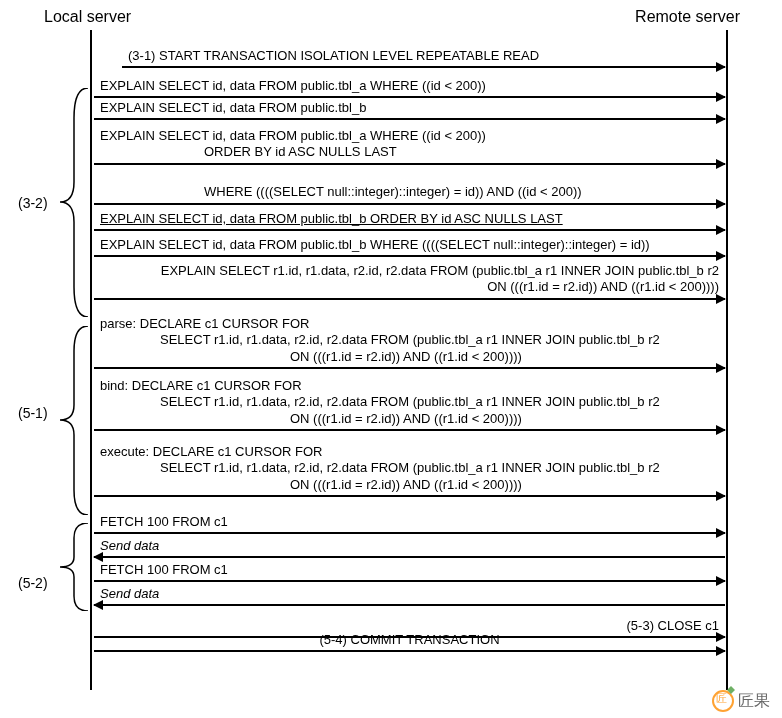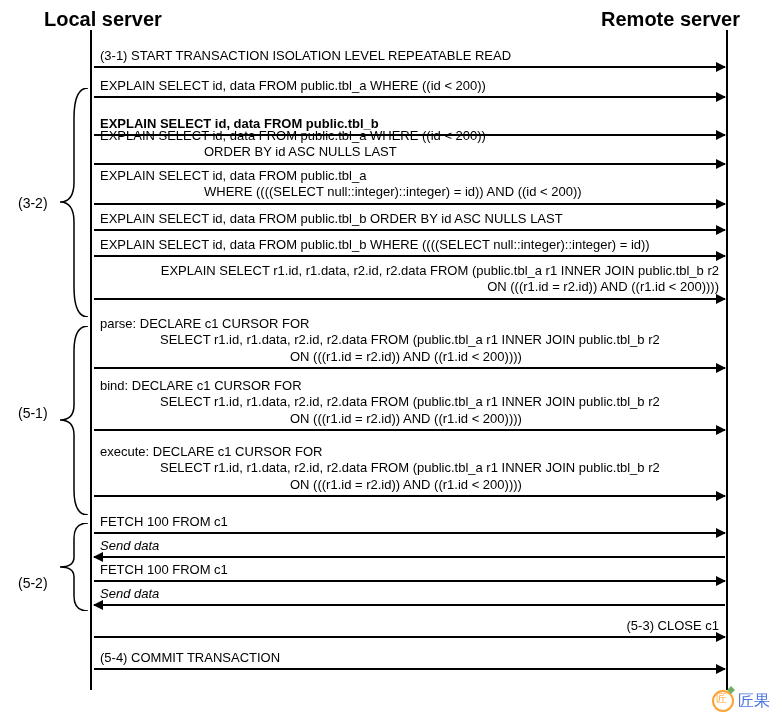--- a/index.html
+++ b/index.html
@@ -11,22 +11,22 @@
     color: #000;
   }
   .diagram {
     position: relative;
     width: 782px;
     height: 718px;
   }
   .header {
     position: absolute;
     top: 8px;
-    font-size: 20px;
-    font-weight: 700;
+    font-size: 16px;
+    font-weight: 400;
   }
   .header.local { left: 44px; }
   .header.remote { right: 42px; }
   .lifeline {
     position: absolute;
     top: 30px;
     width: 2px;
     height: 660px;
     background: #000;
   }
@@ -77,21 +77,21 @@
   .brace {
     position: absolute;
     pointer-events: none;
   }
 
   .watermark {
     position: absolute;
     right: 12px;
     bottom: 6px;
     font-size: 16px;
-    color: #1d4ed8;
+    color: #404040;
     opacity: 0.8;
     font-family: "Songti SC", "SimSun", serif;
     display: flex;
     align-items: center;
     gap: 4px;
   }
   .watermark .logo {
     width: 18px;
     height: 18px;
     border-radius: 50%;
@@ -131,52 +131,52 @@
     <path d="M28,0 Q14,0 14,25 L14,79 Q14,94 0,94 Q14,94 14,109 L14,164 Q14,189 28,189" stroke="#000" stroke-width="1.5" fill="none"></path>
   </svg>
   <svg class="brace" style="left:60px; top:523px;" width="30" height="88">
     <path d="M28,0 Q14,0 14,15 L14,34 Q14,44 0,44 Q14,44 14,54 L14,73 Q14,88 28,88" stroke="#000" stroke-width="1.5" fill="none"></path>
   </svg>
 
   <div class="group-label" style="top:195px;">(3-2)</div>
   <div class="group-label" style="top:405px;">(5-1)</div>
   <div class="group-label" style="top:559px;margin-top:16px;">(5-2)</div>
 
-  <div class="msg" style="top:48px;">
+  <div class="msg" style="top:48px;margin-left:28px;">
     <div class="text">(3-1) START TRANSACTION ISOLATION LEVEL REPEATABLE READ</div>
     <div class="line"></div>
   </div>
 
   <div class="msg" style="top:78px;">
     <div class="text">EXPLAIN SELECT id, data FROM public.tbl_a WHERE ((id &lt; 200))</div>
     <div class="line"></div>
   </div>
 
-  <div class="msg" style="top:116px;font-weight:bold;">
+  <div class="msg" style="top:100px;">
     <div class="text">EXPLAIN SELECT id, data FROM public.tbl_b</div>
     <div class="line"></div>
   </div>
 
   <div class="msg" style="top:128px;">
     <div class="text">
       <span>EXPLAIN SELECT id, data FROM public.tbl_a WHERE ((id &lt; 200))</span><br>
       <span class="indent"></span><span>ORDER BY id ASC NULLS LAST</span>
     </div>
     <div class="line"></div>
   </div>
 
   <div class="msg" style="top:168px;">
     <div class="text">
-      <span>EXPLAIN SELECT id, data FROM public.tbl_a</span><br>
+      <br>
       <span class="indent"></span><span>WHERE ((((SELECT null::integer)::integer) = id)) AND ((id &lt; 200))</span>
     </div>
     <div class="line"></div>
   </div>
 
-  <div class="msg" style="top:211px;">
+  <div class="msg" style="top:211px;text-decoration:underline;">
     <div class="text">EXPLAIN SELECT id, data FROM public.tbl_b ORDER BY id ASC NULLS LAST</div>
     <div class="line"></div>
   </div>
 
   <div class="msg" style="top:237px;">
     <div class="text">EXPLAIN SELECT id, data FROM public.tbl_b WHERE ((((SELECT null::integer)::integer) = id))</div>
     <div class="line"></div>
   </div>
 
   <div class="msg" style="top:263px;text-align:right;">
@@ -232,21 +232,21 @@
   <div class="msg reverse" style="top:586px;">
     <div class="text"><span class="italic">Send data</span></div>
     <div class="line"></div>
   </div>
 
   <div class="msg" style="top:618px;text-align:right;">
     <div class="text">(5-3)  CLOSE c1</div>
     <div class="line"></div>
   </div>
 
-  <div class="msg" style="top:650px;">
+  <div class="msg" style="top:632px;text-align:center;">
     <div class="text">(5-4)  COMMIT TRANSACTION</div>
     <div class="line"></div>
   </div>
 
   <div class="watermark">
     <span class="logo">
         <span class="leaves"></span>
       </span>
     <span>匠果</span>
   </div>

